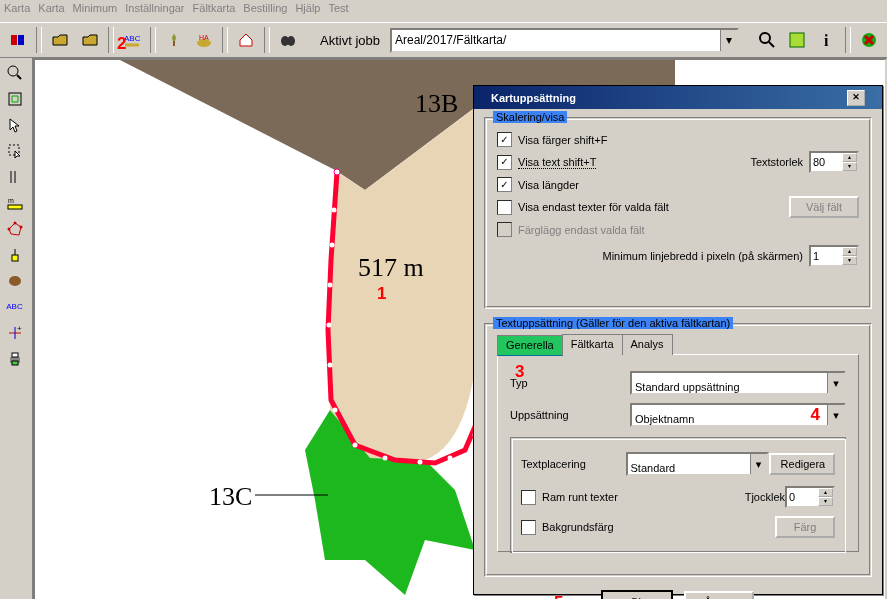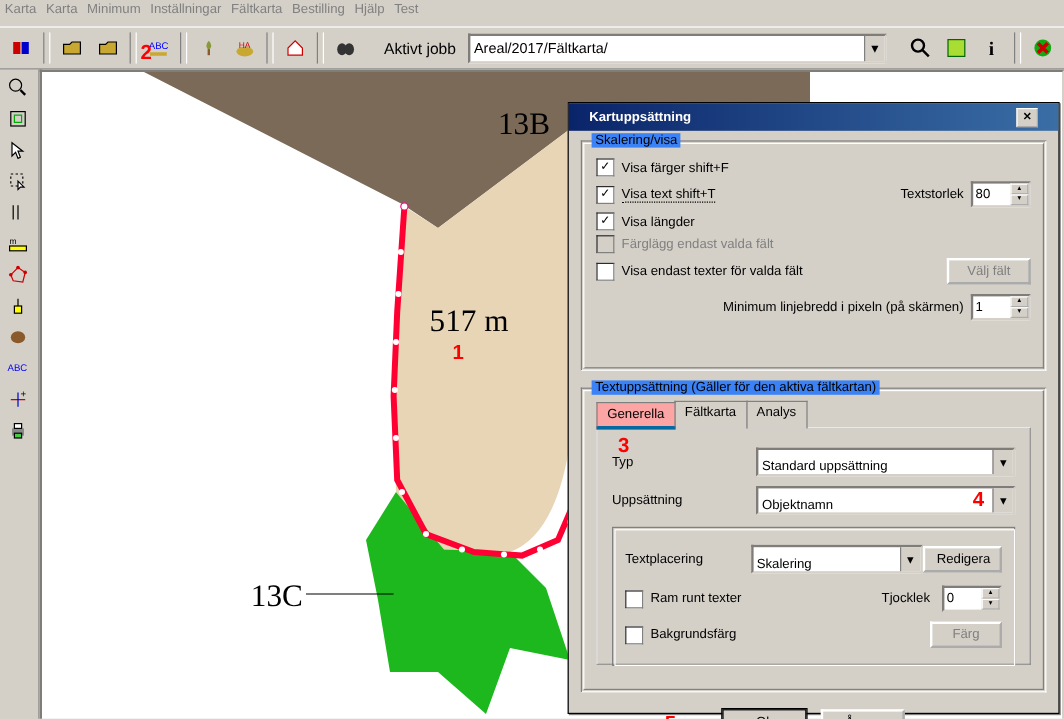--- a/index.html
+++ b/index.html
@@ -27,21 +27,21 @@
 .chk{width:13px;height:13px;background:#fff;border:1px inset #808080;margin-right:6px;display:flex;align-items:center;justify-content:center;font-size:10px;line-height:10px}
 .chk.disabled{background:#d4d0c8;color:#808080}
 .lbl-dis{color:#808080}
 .win-btn{height:22px;background:#d4d0c8;border:2px outset #fff;padding:0 10px;font-size:11px;min-width:70px}
 .win-btn.disabled{color:#808080}
 .num-input{width:42px;height:18px;background:#fff;border:2px inset #d4d0c8;padding:0 2px;font-size:11px;display:flex;align-items:center;position:relative}
 .spin{position:absolute;right:0;top:0;width:15px;height:100%;display:flex;flex-direction:column}
 .spin div{flex:1;background:#d4d0c8;border:1px outset #fff;font-size:6px;text-align:center;line-height:7px}
 .tabs{display:flex;position:relative;z-index:2;margin-bottom:-1px}
 .tab{border:1px solid #808080;border-bottom:none;background:#d4d0c8;padding:3px 8px;font-size:11px;margin-right:-1px}
-.tab.active{background:#fca5a5;border-bottom:3px solid #0369a1;position:relative;top:1px;padding-bottom:4px}
+.tab.active{background:#22c55e;border-bottom:1px solid #0369a1;position:relative;top:1px;padding-bottom:4px}
 .tab-panel{border:1px solid #fff;border-left-color:#808080;border-top-color:#808080;padding:12px;position:relative;z-index:1}
 .tab-panel::before{content:"";position:absolute;inset:-1px;border:1px solid #808080;border-left-color:#fff;border-top-color:#fff;pointer-events:none}
 .combo{height:20px;background:#fff;border:2px inset #d4d0c8;padding:0 3px;display:flex;align-items:flex-end;position:relative;font-size:11px}
 .inner-box{border:1px solid #808080;padding:10px;margin-top:10px;position:relative}
 .inner-box::after{content:"";position:absolute;inset:1px -1px -1px 1px;border:1px solid #fff;pointer-events:none}
 .red-marker{position:absolute;color:#ff0000;font-weight:bold;font-size:17px;font-family:Arial}
 .dotted-underline{border-bottom:1px dotted #000}
 </style>
 </head>
 <body>
@@ -270,28 +270,28 @@
               <div>▴</div>
               <div>▾</div>
             </div>
           </div>
       </div>
       <div class="row">
           <div class="chk">✓</div>
           <span>Visa längder</span>
         </div>
       <div class="row">
-          <div class="chk disabled"></div>
-          <span class="lbl-dis">Färglägg endast valda fält</span>
-        </div>
-      <div class="row">
         <div class="chk"></div>
           <span>Visa endast texter för valda fält</span>
         <button class="win-btn disabled" style="margin-left:auto">Välj fält</button>
       </div>
+      <div class="row">
+          <div class="chk disabled"></div>
+          <span class="lbl-dis">Färglägg endast valda fält</span>
+        </div>
       <div class="row" style="margin-top:8px">
         <span style="margin-left:auto;margin-right:6px">Minimum linjebredd i pixeln (på skärmen)</span>
         <div class="num-input">
             <span>1</span>
             <div class="spin">
               <div>▴</div>
               <div>▾</div>
             </div>
           </div>
       </div>
@@ -318,29 +318,29 @@
           <div class="combo" style="flex:1">
               <span>Objektnamn</span>
             <span class="red-marker" style="right:24px;position:absolute">4</span>
             <div class="combo-arrow">▾</div>
           </div>
         </div>
         <div class="inner-box">
           <div class="row">
             <span style="width:110px">Textplacering</span>
             <div class="combo" style="width:140px">
-                <span>Skalering</span>
+                <span>Standard</span>
                 <div class="combo-arrow">▾</div>
               </div>
             <button class="win-btn" style="margin-left:auto;min-width:60px">Redigera</button>
           </div>
           <div class="row" style="margin-top:10px">
             <div class="chk"></div>
               <span>Ram runt texter</span>
-            <span style="margin-left:auto;margin-right:10px">Tjocklek</span>
+            <span style="margin-left:auto;margin-right:0">Tjocklek</span>
             <div class="num-input">
                 <span>0</span>
                 <div class="spin">
                   <div>▴</div>
                   <div>▾</div>
                 </div>
               </div>
           </div>
           <div class="row" style="margin-top:8px">
             <div class="chk"></div>

